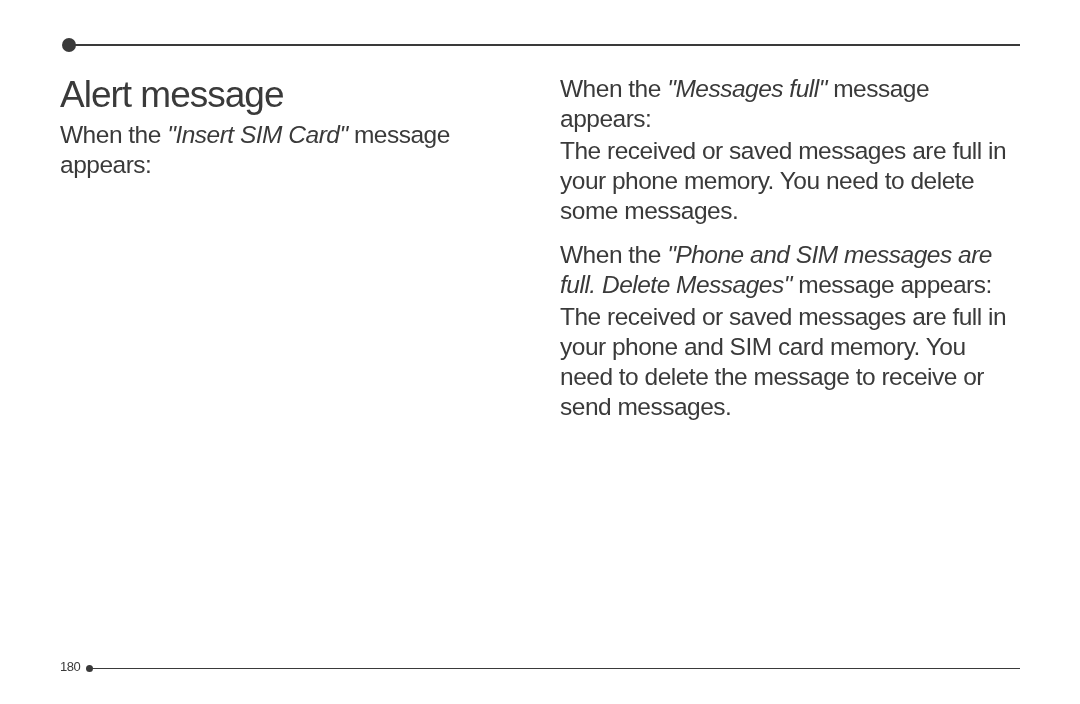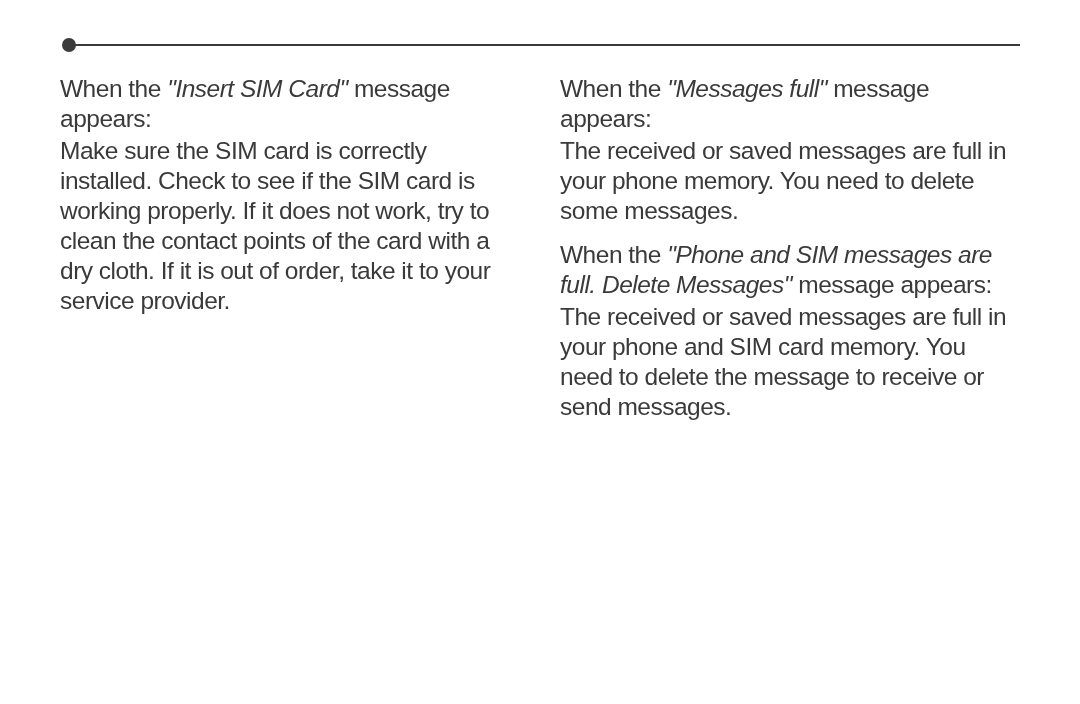--- a/index.html
+++ b/index.html
@@ -109,35 +109,40 @@
 <div class="page">
 
   <div class="top-rule">
     <div class="dot"></div>
     <div class="line"></div>
   </div>
 
   <div class="columns">
 
     <div class="col">
+      <h1>Alert message</h1>
 
       <div class="sub">
         <span>When the </span><em>"Insert SIM Card"</em><span> message appears:</span>
       </div>
-      <p>Make sure the SIM card is correctly installed. Check to see if the SIM card is working properly. If it does not work, try to clean the contact points of the card with a dry cloth. If it is out of order, take it to your service provider.</p>
     </div>
 
     <div class="col">
       <div class="sub">
         <span>When the </span><em>"Messages full"</em><span> message appears:</span>
       </div>
       <p>The received or saved messages are full in your phone memory. You need to delete some messages.</p>
 
       <div class="sub">
         <span>When the </span><em>"Phone and SIM messages are full. Delete Messages"</em><span> message appears:</span>
       </div>
       <p>The received or saved messages are full in your phone and SIM card memory. You need to delete the message to receive or send messages.</p>
     </div>
 
   </div>
 
+  <div class="bottom-rule">
+    <span class="pg">180</span>
+    <div class="dot"></div>
+    <div class="line"></div>
+  </div>
 
 </div>
 
 </body></html>

